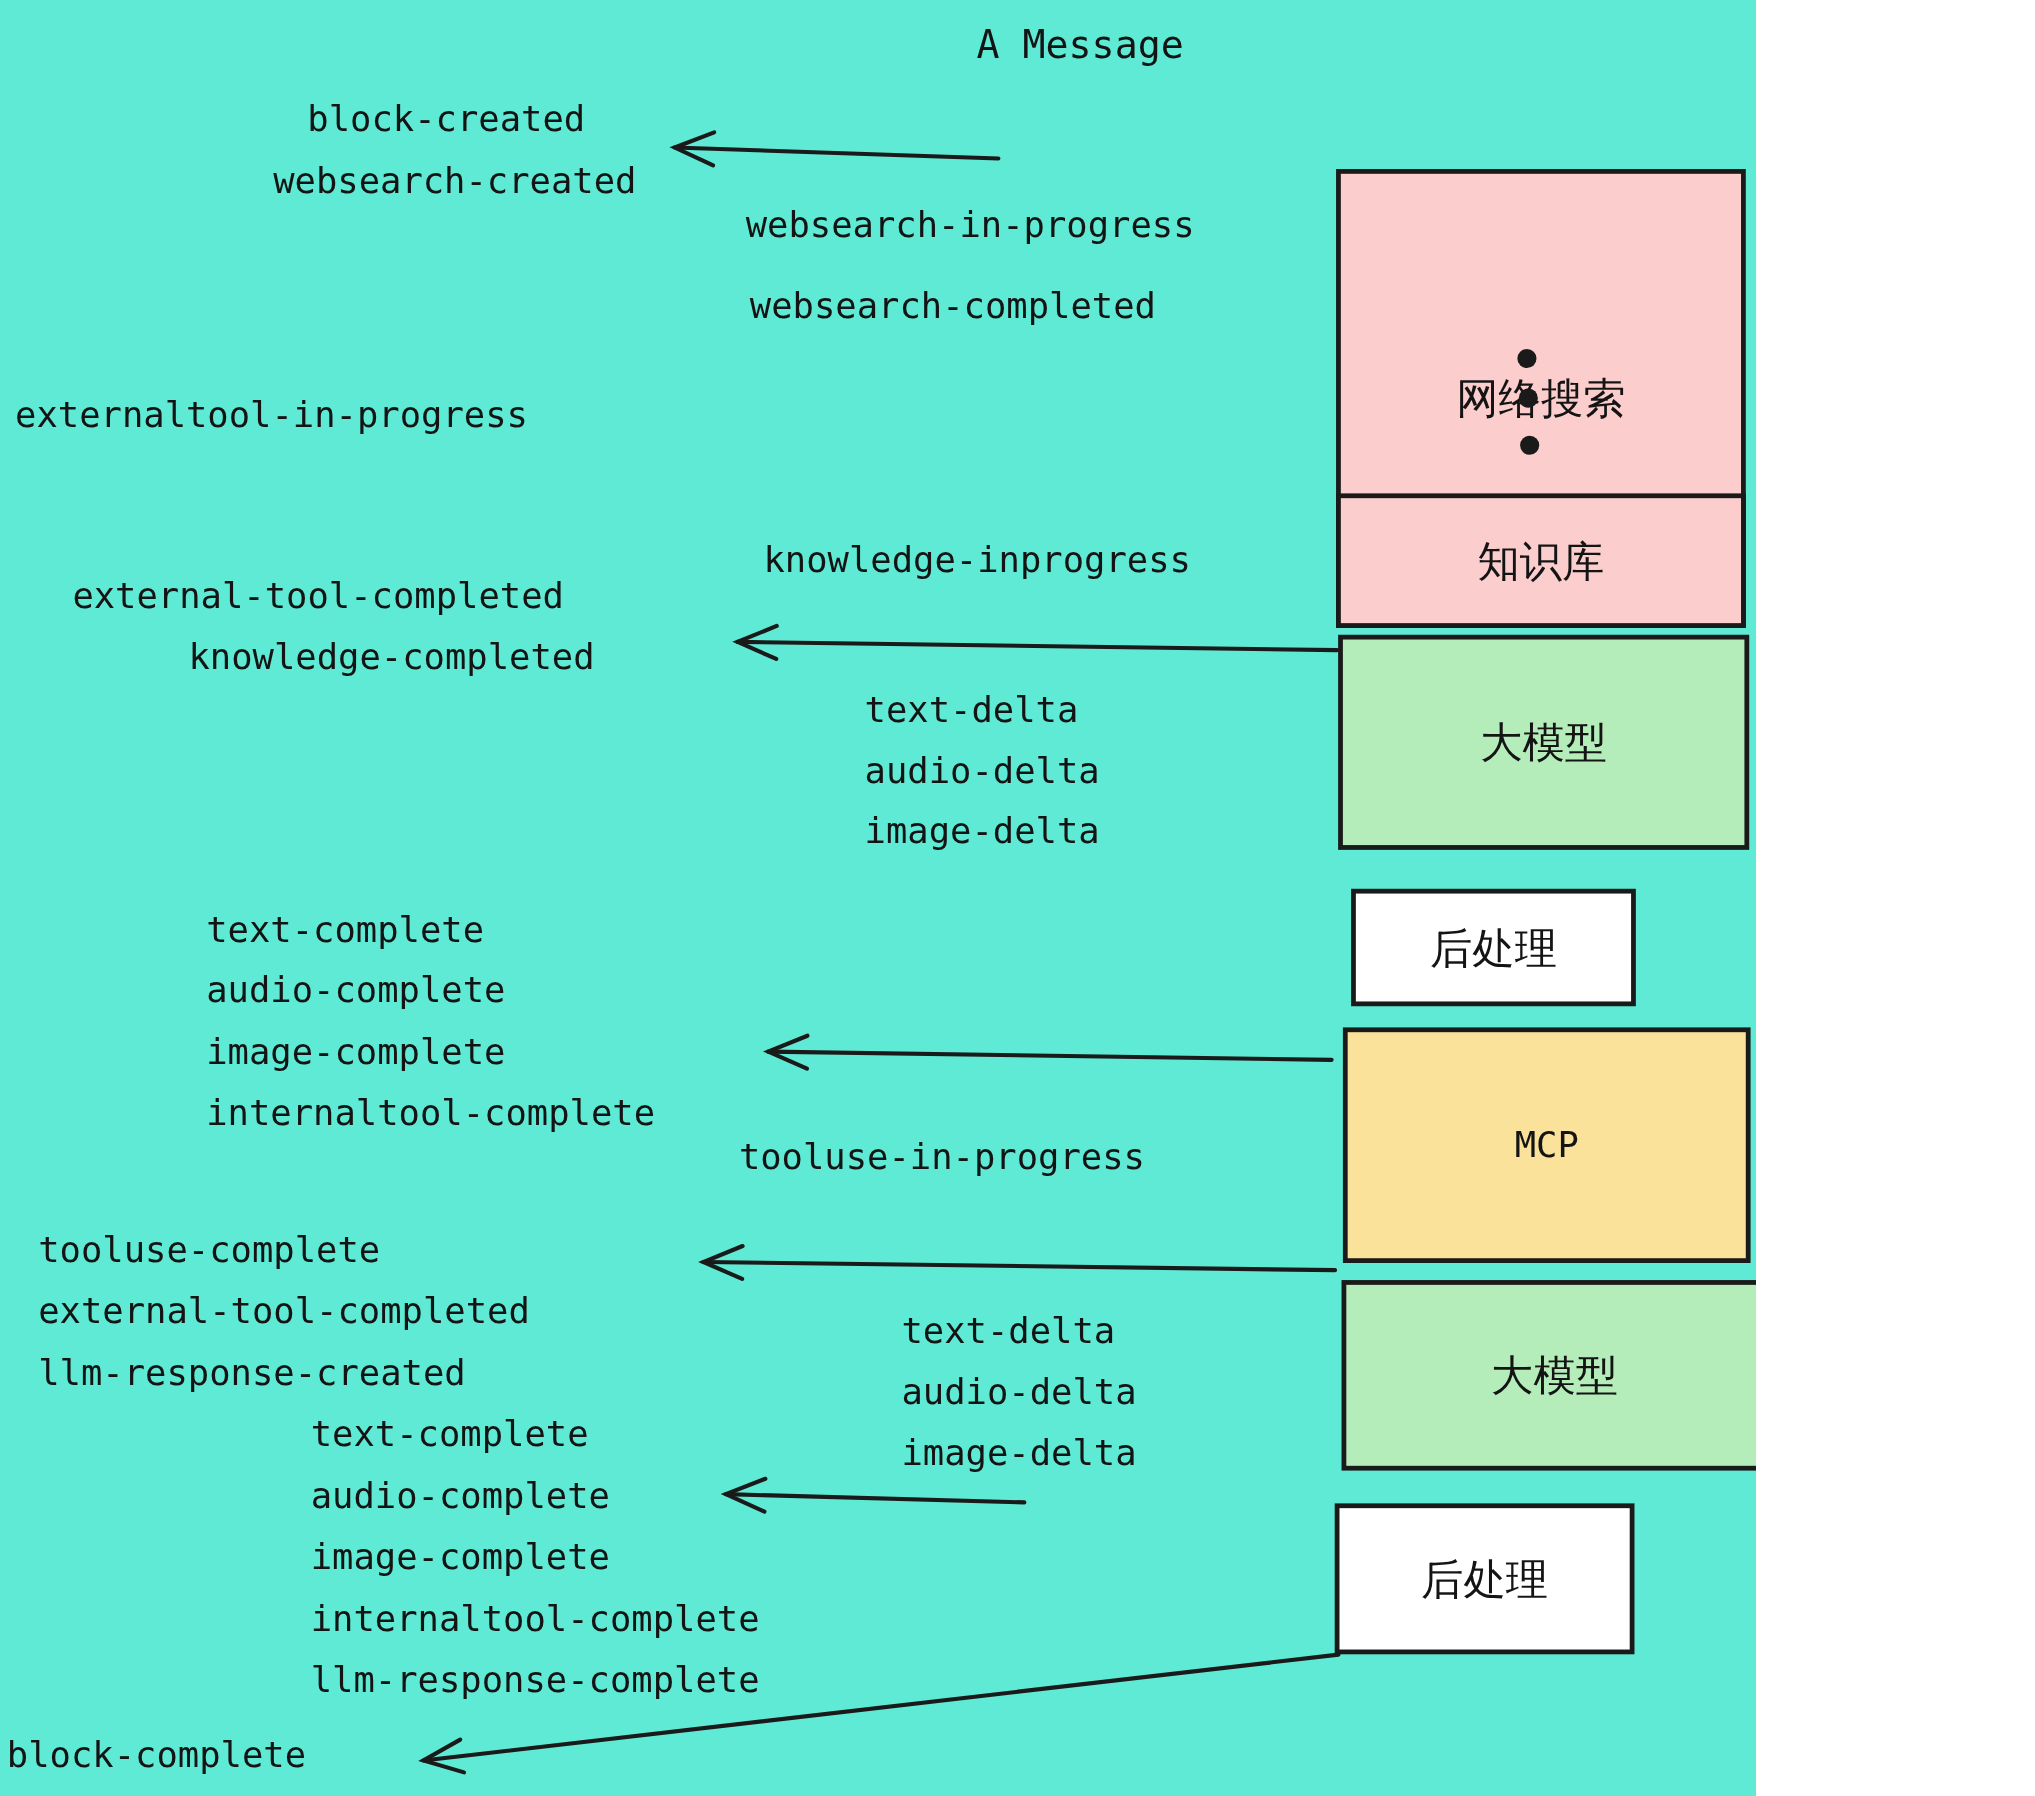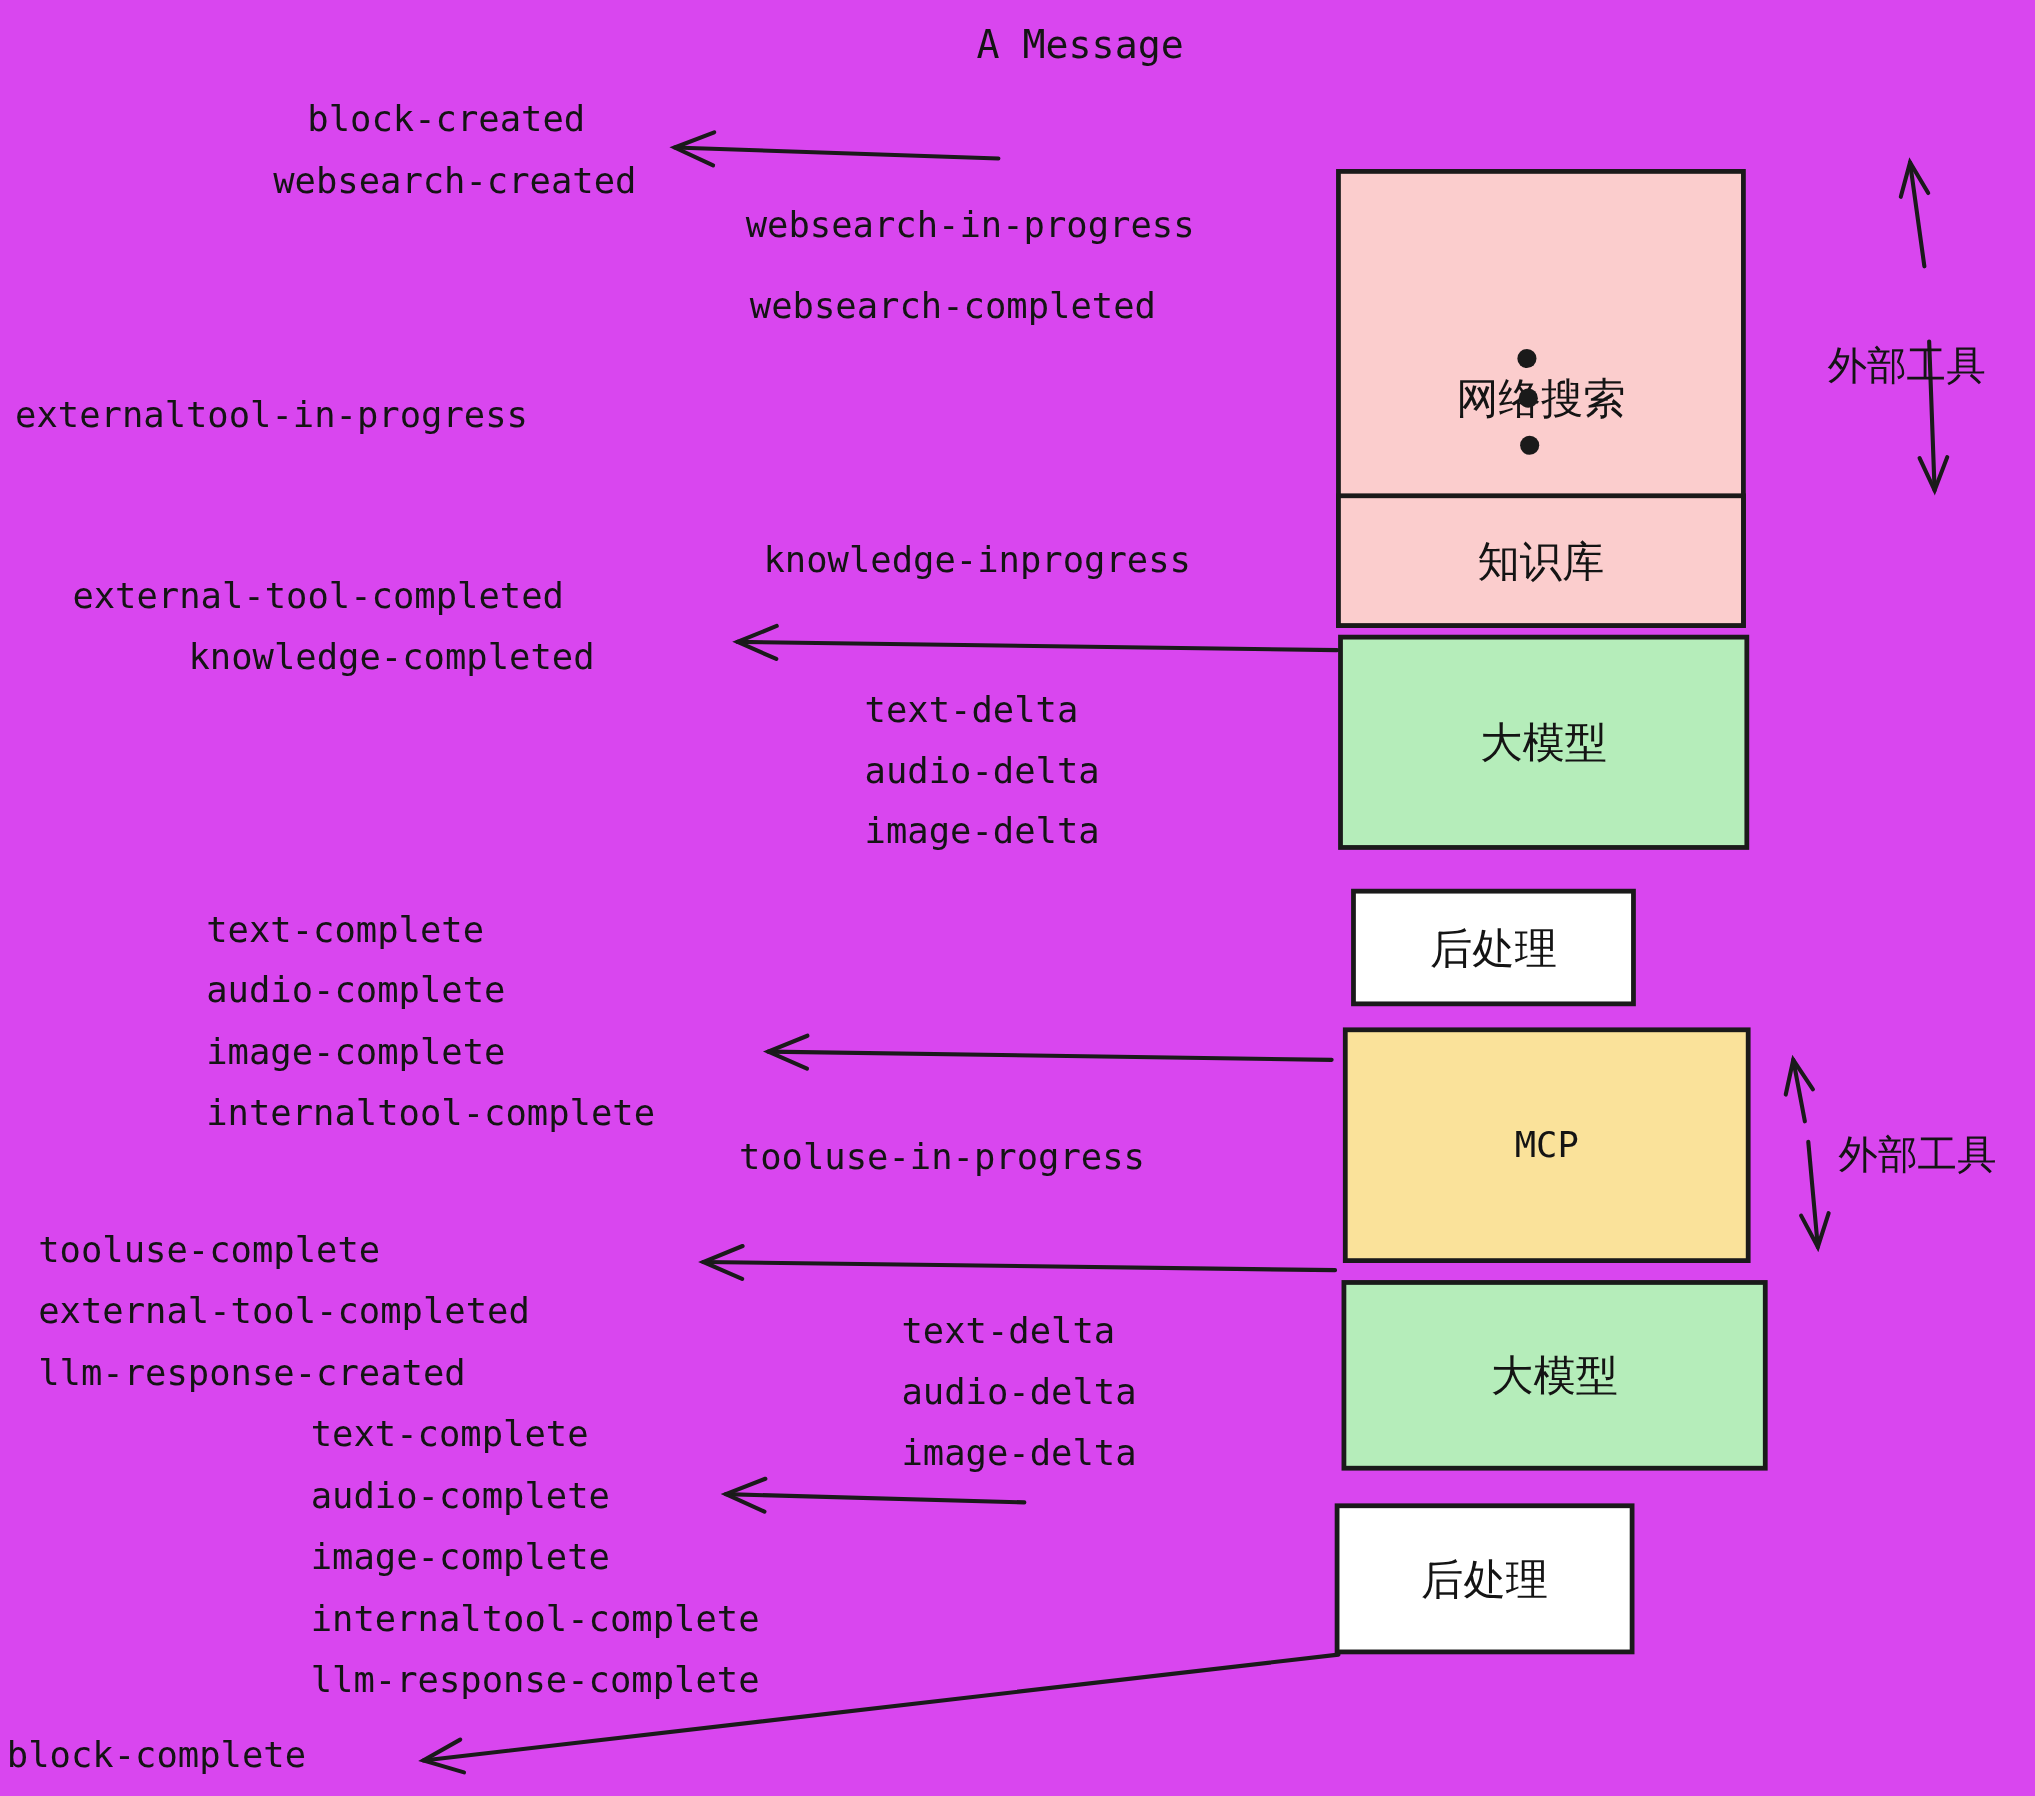--- a/index.html
+++ b/index.html
@@ -2,23 +2,23 @@
 <html style="font-size:11px"><head>
 <meta charset="utf-8">
 <style>
   html, body {
     margin: 0;
     padding: 0;
     background: #ffffff;
   }
   #stage {
     position: relative;
-    width: 2035px;
+    width: 1756px;
     height: 1796px;
-    background: #d946ef;
+    background: #5eead4;
     overflow: hidden;
     font-family: "DejaVu Sans Mono", "Liberation Mono", monospace;
   }
   #stage svg {
     position: absolute;
     left: 0;
     top: 0;
     width: 2035px;
     height: 1796px;
   }

